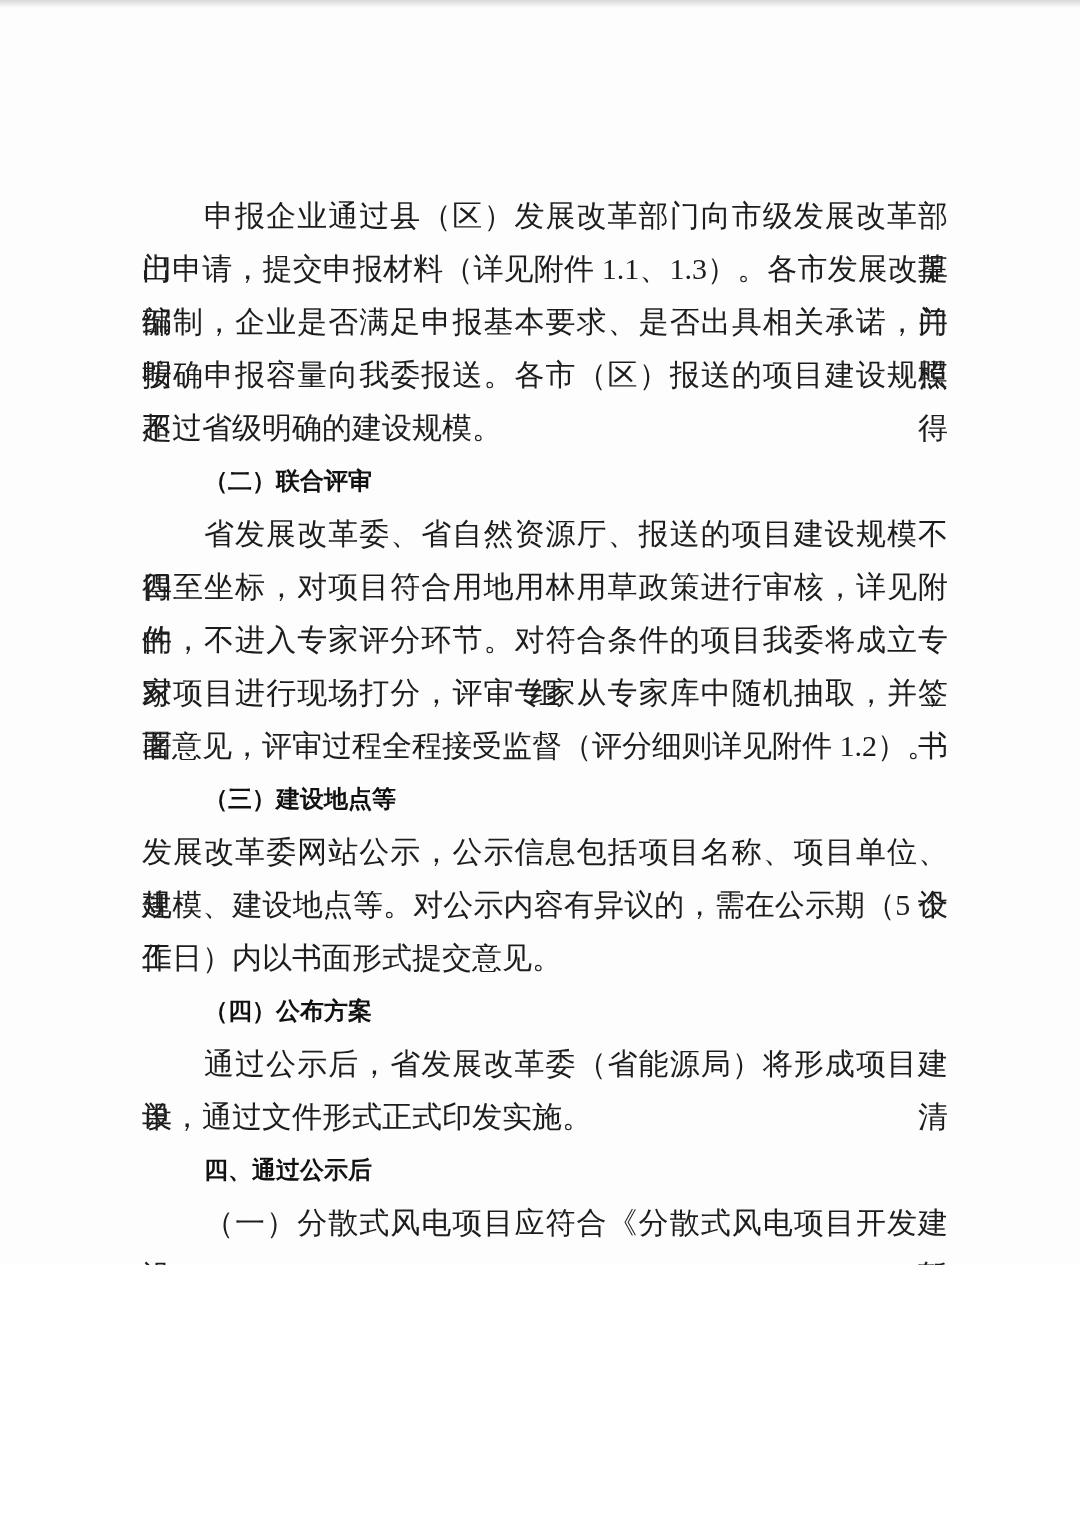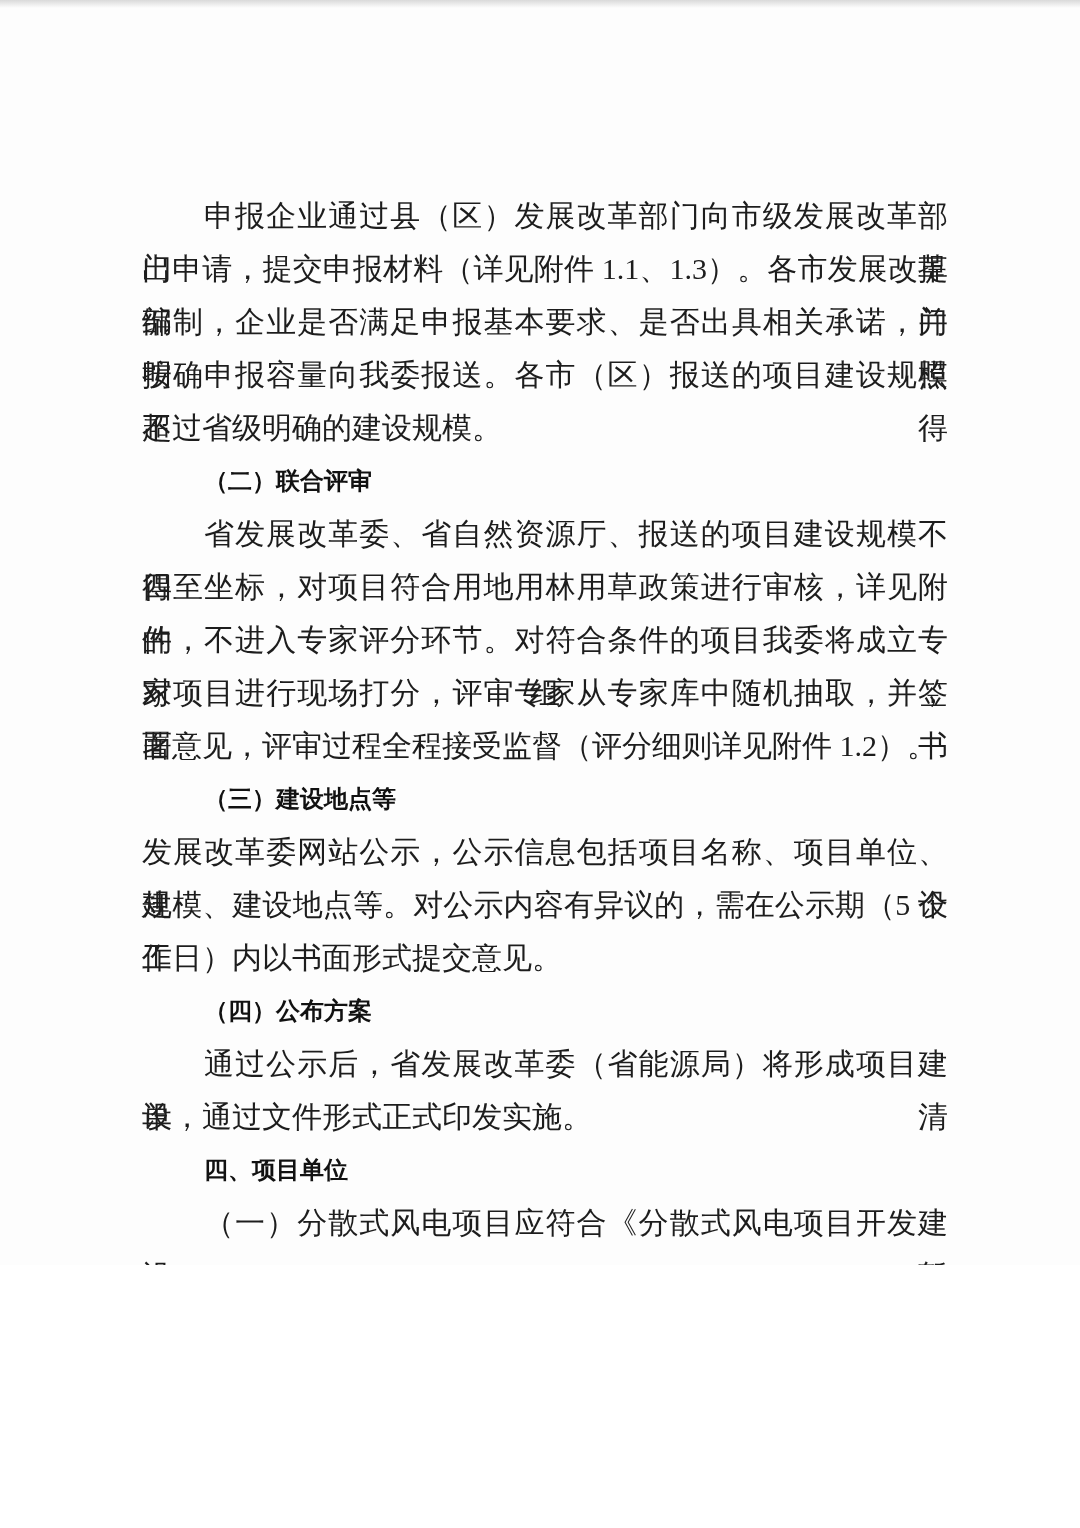--- a/index.html
+++ b/index.html
@@ -90,19 +90,19 @@
 
     <div class="line justify">发展改革委网站公示，公示信息包括项目名称、项目单位、建设</div>
     <div class="line justify">规模、建设地点等。对公示内容有异议的，需在公示期（5 个工</div>
     <div class="line lastline">作日）内以书面形式提交意见。</div>
 
     <div class="line heading">（四）公布方案</div>
 
     <div class="line justify indent">通过公示后，省发展改革委（省能源局）将形成项目建设清</div>
     <div class="line lastline">单，通过文件形式正式印发实施。</div>
 
-    <div class="line heading">四、项目单位</div>
+    <div class="line heading">四、通过公示后</div>
 
     <div class="line justify indent">（一）分散式风电项目应符合《分散式风电项目开发建设暂</div>
   </div>
 
   <div class="page-number">— 7 —</div>
 </div>
 
 </body></html>

